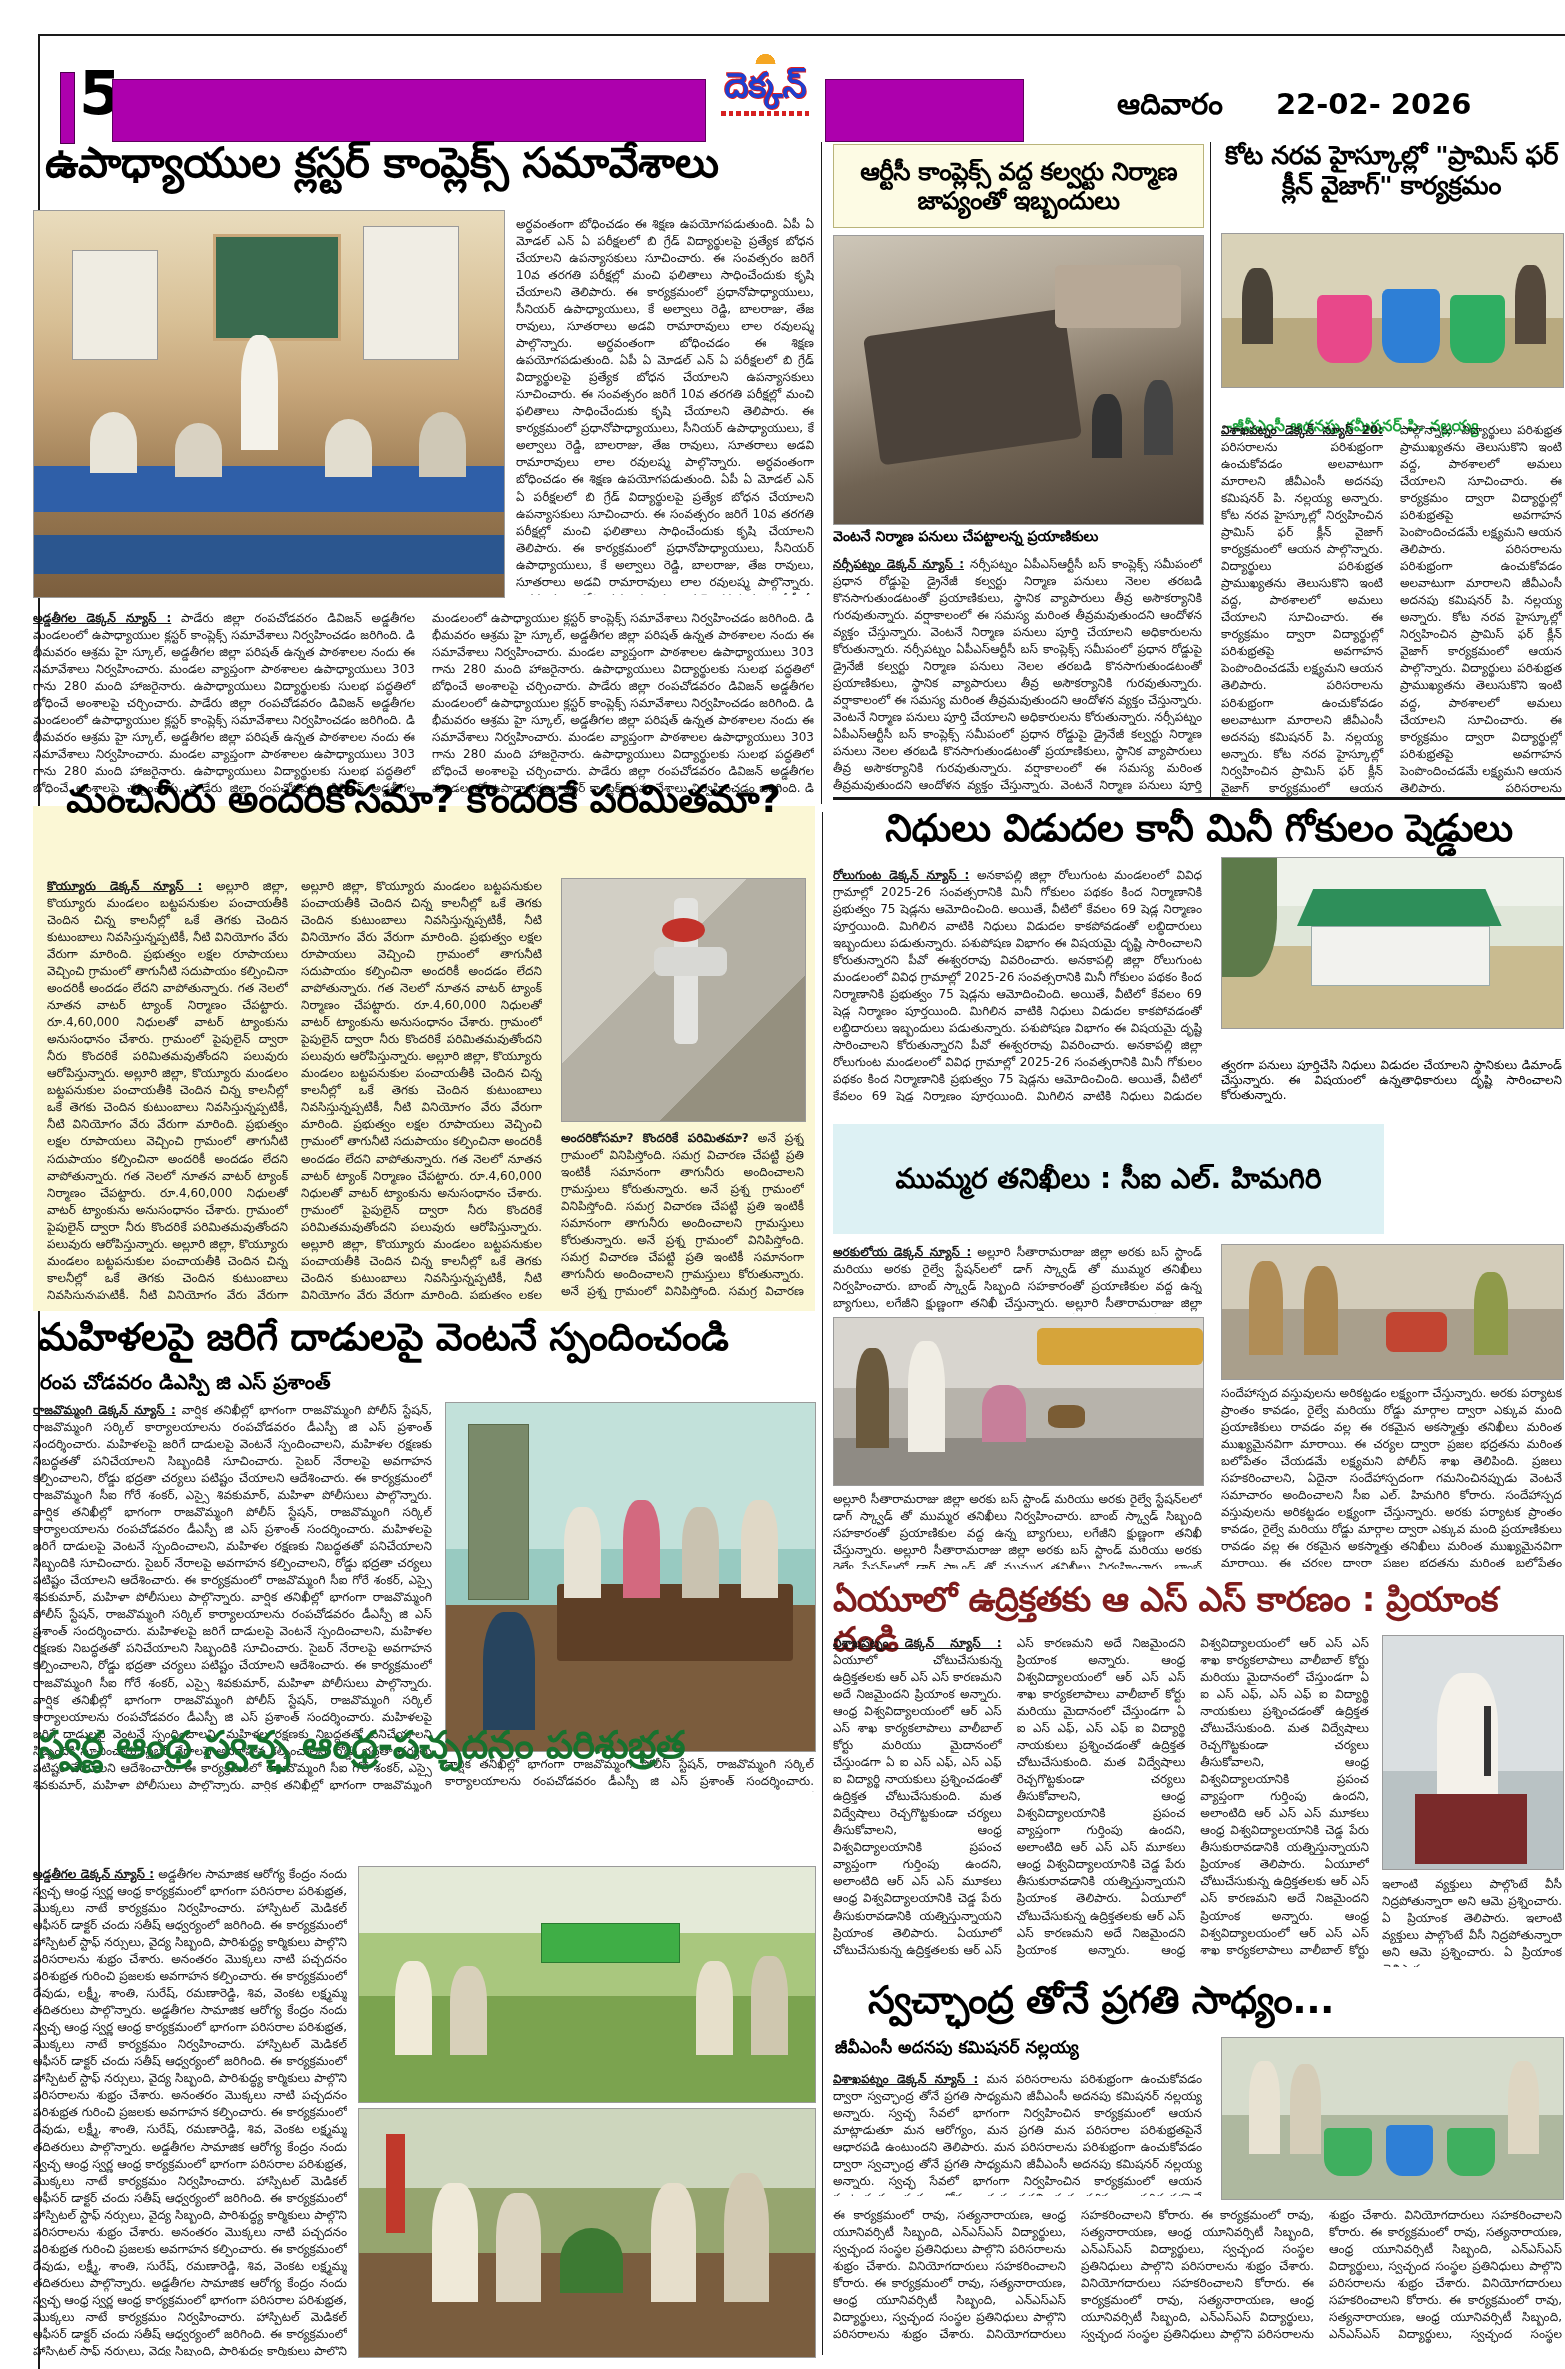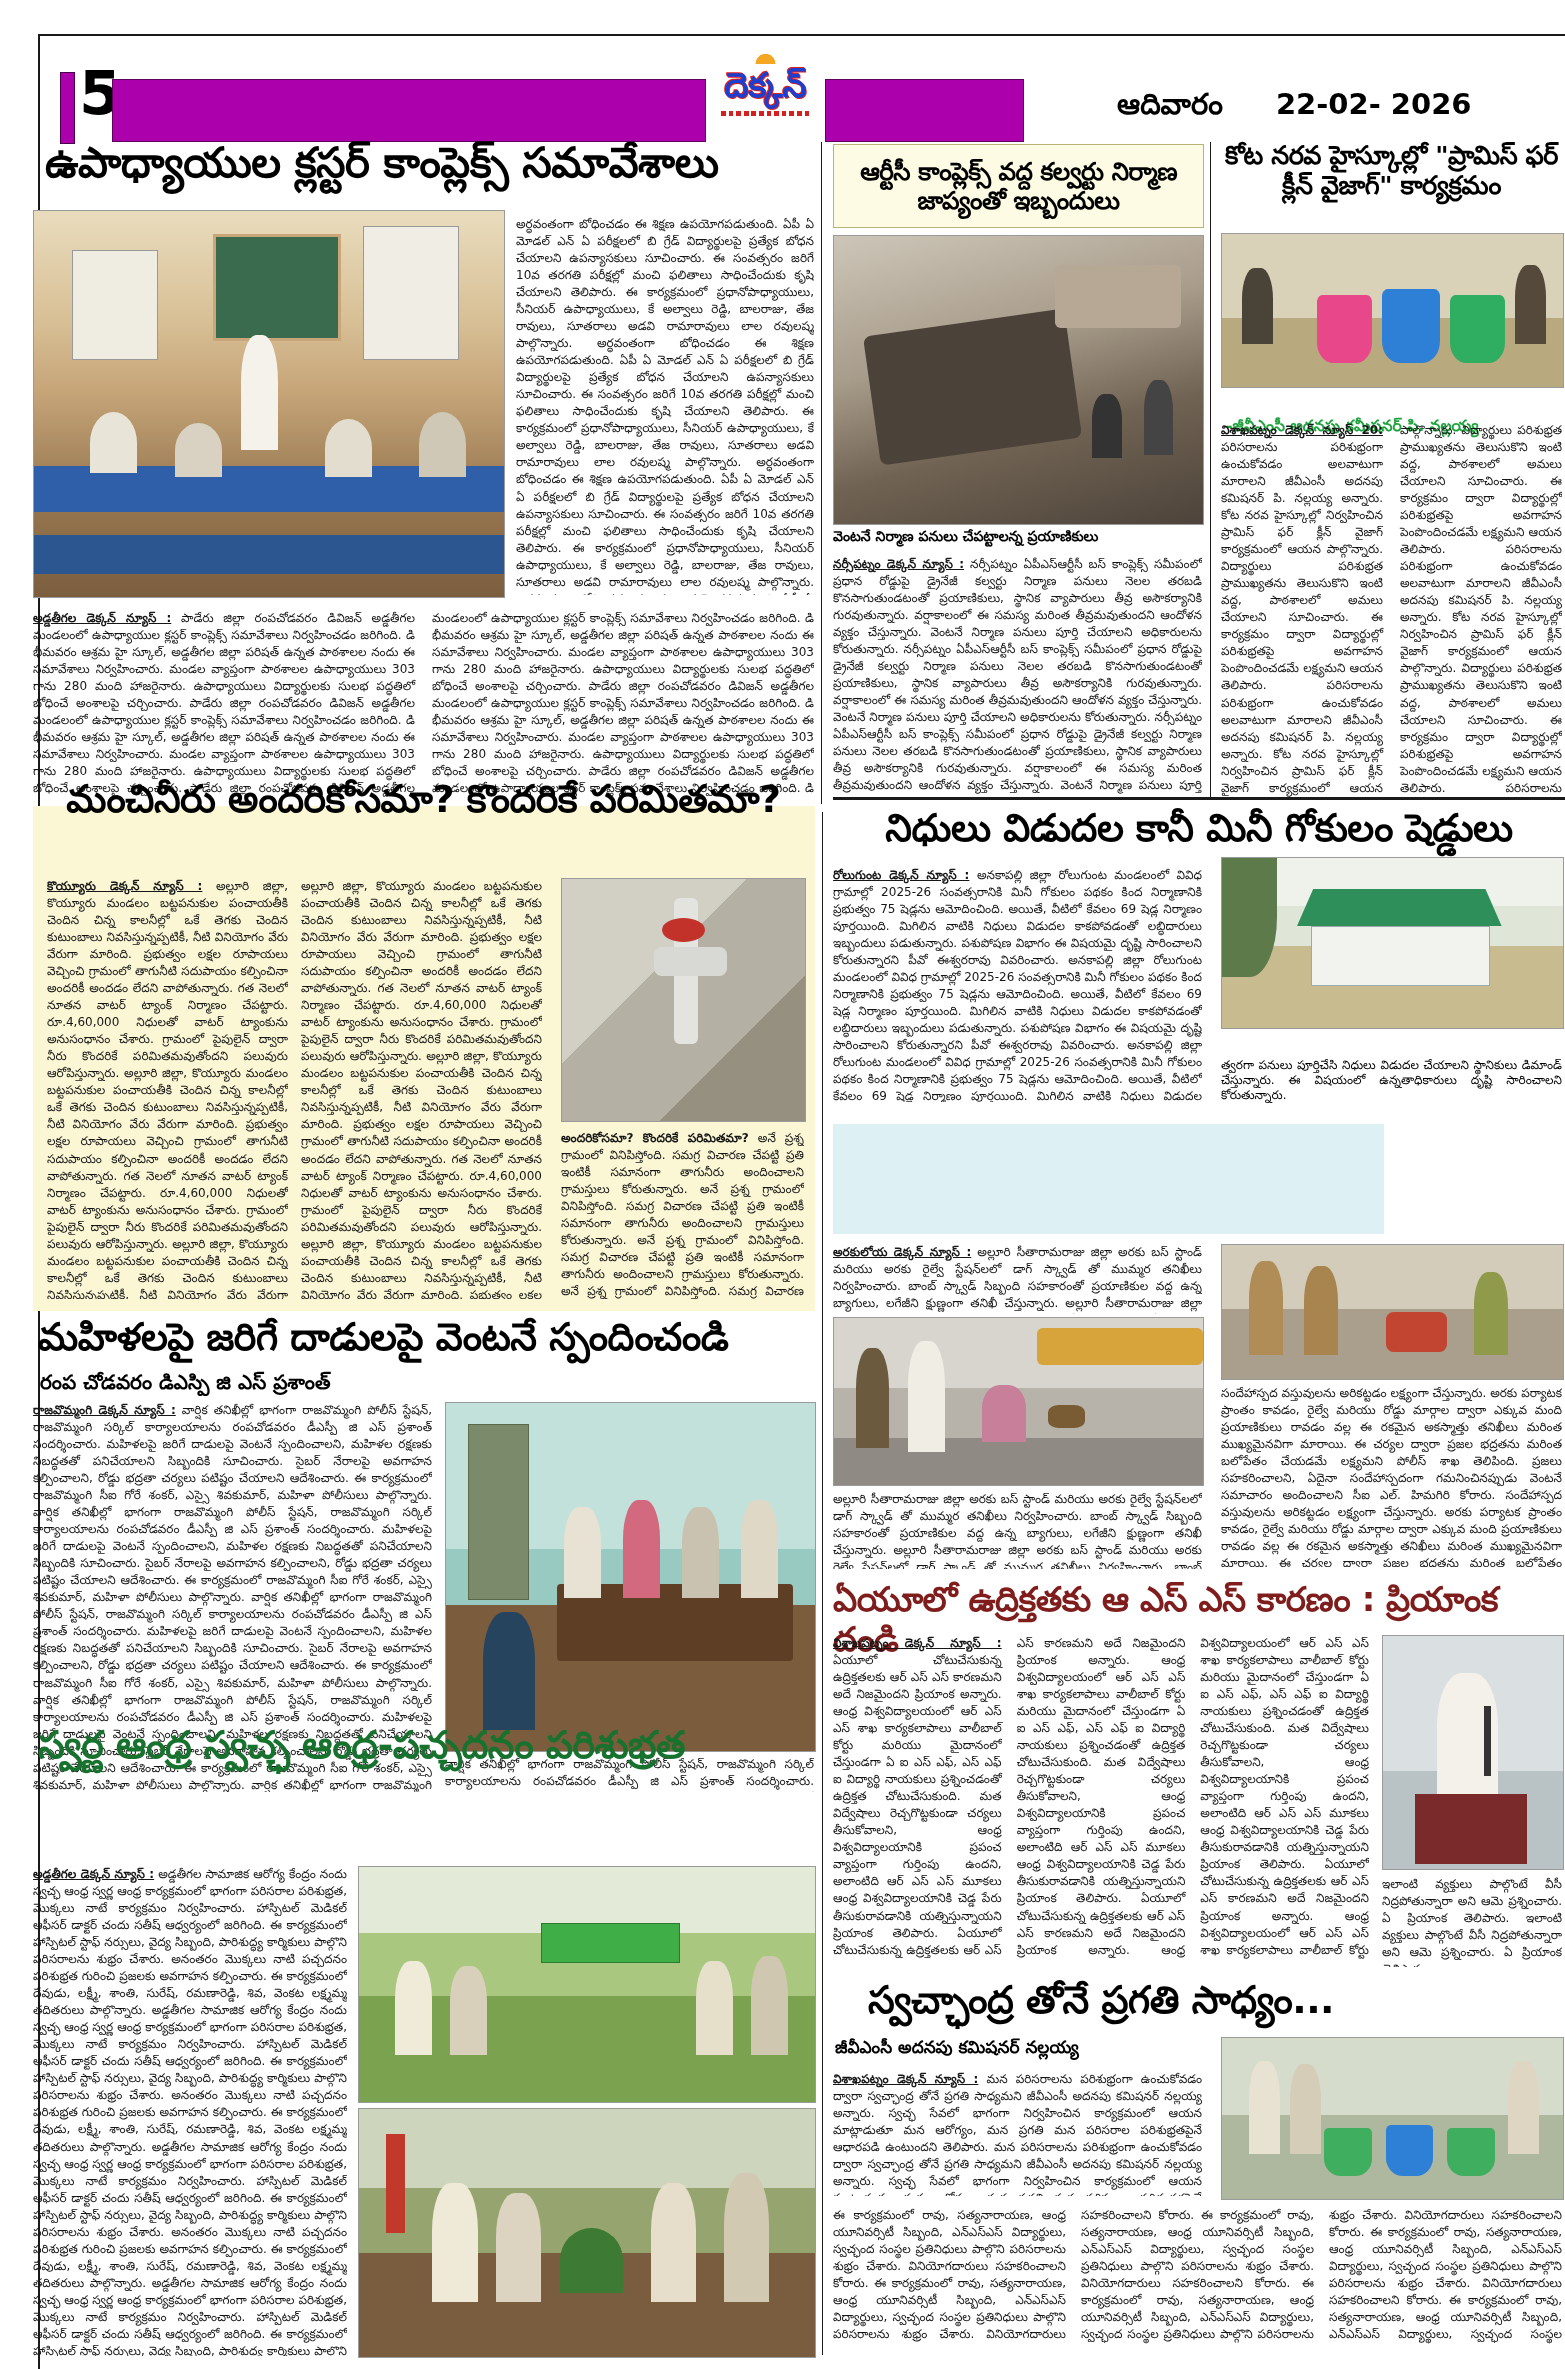--- a/index.html
+++ b/index.html
@@ -156,20 +156,21 @@
     <div class="photo ph-shed" style="left:1221px;top:857px;width:341px;height:170px">
       <span class="fig" style="left:22%;top:18%;width:60%;height:22%;background:#2e8f5a;clip-path:polygon(0 100%,8% 0,92% 0,100% 100%)"></span>
       <span class="fig" style="left:26%;top:40%;width:52%;height:34%;background:#f2f2ee;border:0.9px solid #9aa"></span>
       <span class="fig" style="left:0%;top:0%;width:16%;height:70%;background:#5d7a4a;border-radius:0 0 50% 0"></span>
     </div>
     <div class="caption cap-small" style="left:1221px;top:1033px;width:341px;height:81px">త్వరగా పనులు పూర్తిచేసి నిధులు విడుదల చేయాలని స్థానికులు డిమాండ్ చేస్తున్నారు. ఈ విషయంలో ఉన్నతాధికారులు దృష్టి సారించాలని కోరుతున్నారు.</div>
   </section>
 
   <section>
     <div class="bluebox" style="left:833px;top:1124px;width:551px;height:110px;font-size:28px;line-height:1.45">
+      <span>ముమ్మర తనిఖీలు : సీఐ ఎల్. హిమగిరి</span>
     </div>
     <div class="body-text fillbox" style="left:833px;top:1244px;width:369px;height:70px">
       <b class="dateline">అరకులోయ డెక్కన్ న్యూస్ :</b>
       <span>అల్లూరి సీతారామరాజు జిల్లా అరకు బస్ స్టాండ్ మరియు అరకు రైల్వే స్టేషన్‌లలో డాగ్ స్క్వాడ్ తో ముమ్మర తనిఖీలు నిర్వహించారు. బాంబ్ స్క్వాడ్ సిబ్బంది సహకారంతో ప్రయాణికుల వద్ద ఉన్న బ్యాగులు, లగేజీని క్షుణ్ణంగా తనిఖీ చేస్తున్నారు. అల్లూరి సీతారామరాజు జిల్లా అరకు బస్ స్టాండ్ మరియు అరకు రైల్వే స్టేషన్‌లలో డాగ్ స్క్వాడ్ తో ముమ్మర తనిఖీలు నిర్వహించారు. బాంబ్ స్క్వాడ్ సిబ్బంది సహకారంతో ప్రయాణికుల వద్ద ఉన్న బ్యాగులు, లగేజీని క్షుణ్ణంగా తనిఖీ చేస్తున్నారు.</span>
     </div>
     <div class="photo ph-platform" style="left:833px;top:1317px;width:369px;height:167px">
       <span class="fig" style="left:55%;top:6%;width:45%;height:22%;background:#d6a43a;border-radius:5.7px"></span>
       <span class="fig" style="left:6%;top:18%;width:9%;height:60%;background:#6b5a3e;border-radius:40% 40% 0 0"></span>
       <span class="fig" style="left:20%;top:14%;width:10%;height:66%;background:#f0ede4;border-radius:40% 40% 0 0"></span>
       <span class="fig" style="left:40%;top:40%;width:12%;height:34%;background:#c77f9a;border-radius:40% 40% 0 0"></span>

